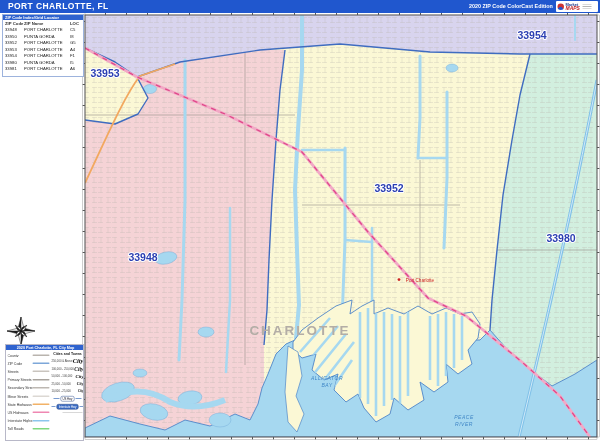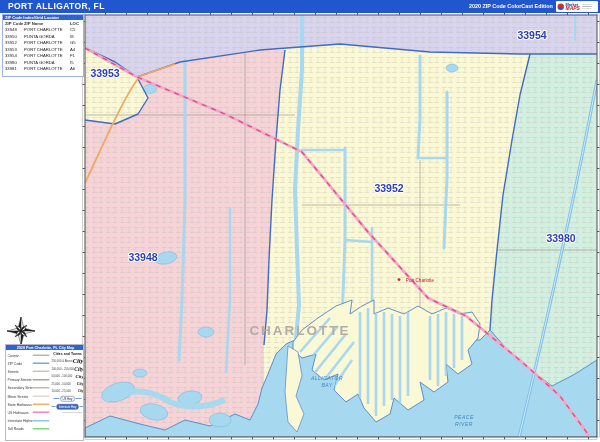--- a/index.html
+++ b/index.html
@@ -183,21 +183,21 @@
   <g>
     <rect x="85" y="12.6" width="512" height="2.4" fill="url(#tickH)" stroke="#888" stroke-width="0.4"></rect>
     <rect x="85" y="437" width="512" height="2.4" fill="url(#tickH)" stroke="#888" stroke-width="0.4"></rect>
     <rect x="82.6" y="15" width="2.4" height="422" fill="url(#tickV)" stroke="#888" stroke-width="0.4"></rect>
     <rect x="597" y="15" width="2.4" height="422" fill="url(#tickV)" stroke="#888" stroke-width="0.4"></rect>
     <rect x="85" y="15" width="512" height="422" fill="none" stroke="#555" stroke-width="0.9"></rect>
   </g>
 </svg>
 
 <div id="titlebar">
-  <span class="main-title">PORT ALLIGATOR, FL</span>
+  <span class="main-title">PORT CHARLOTTE, FL</span>
   <div id="edition-wrap">2020 ZIP Code ColorCast Edition</div>
   <div id="logo-box">
     <div id="logo-inner">
       <span class="globe"></span>
       <span class="logo-text">
         <span class="l1">Market</span>
         <span class="l2">MAPS</span>
       </span>
       <span class="logo-lines">
             <span></span>

